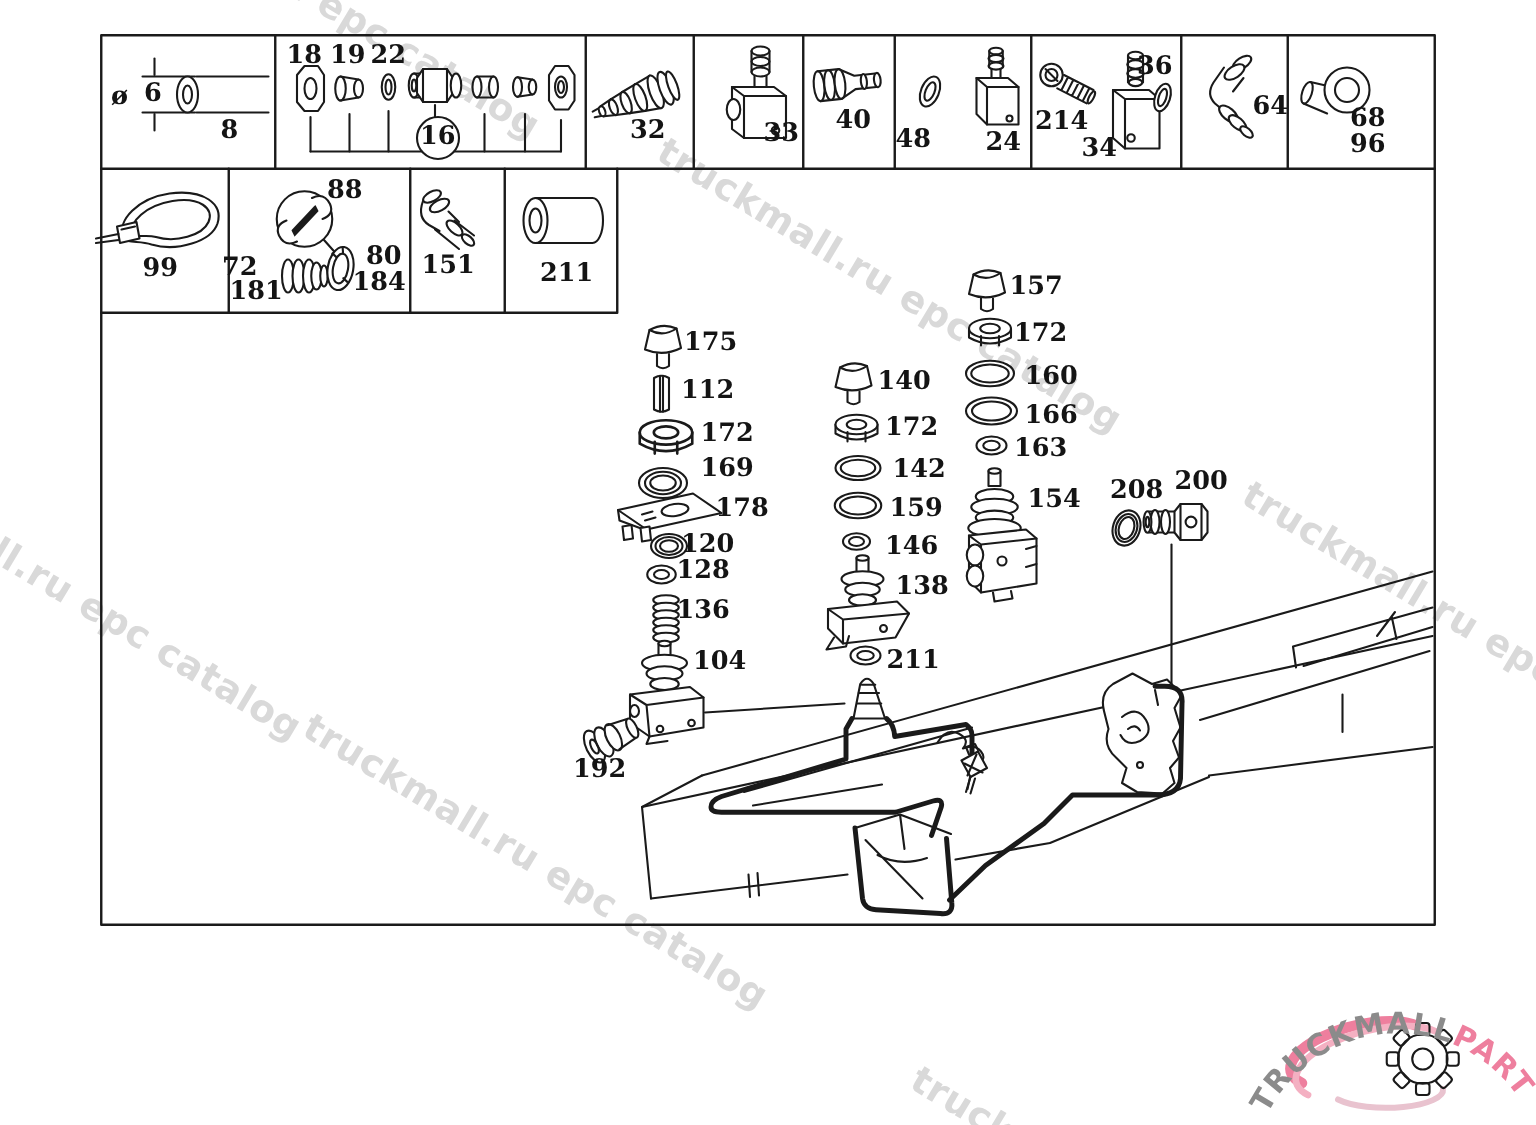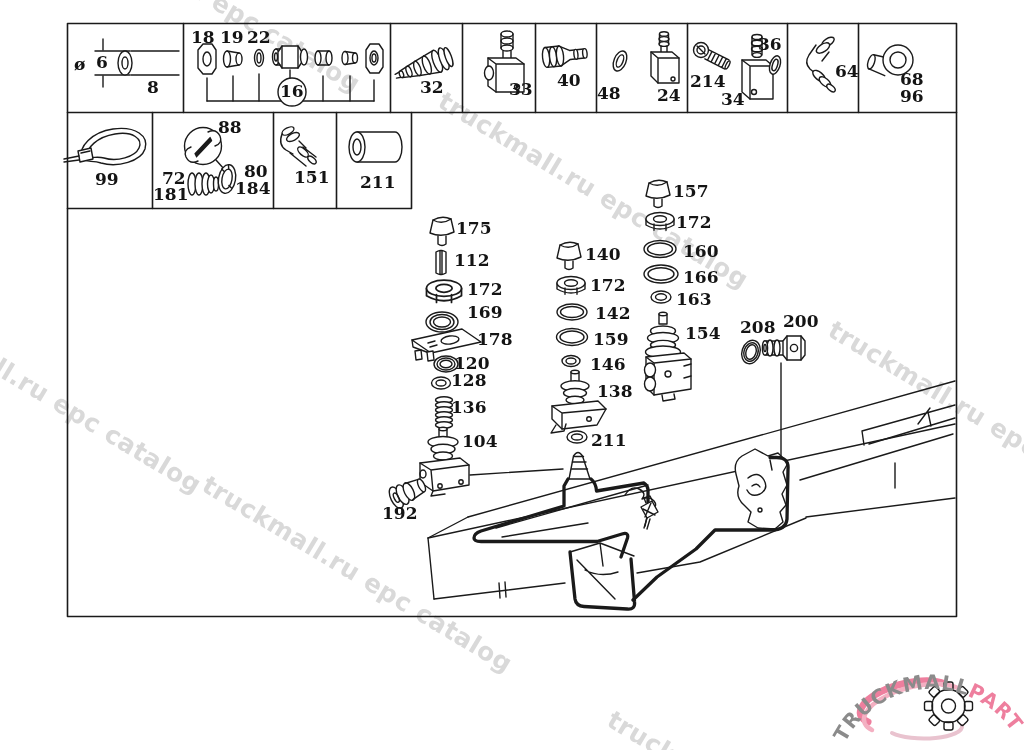--- a/index.html
+++ b/index.html
@@ -449,26 +449,26 @@
   <span class="lbl" style="left:557px;top:70px">40</span>
   <span class="lbl" style="left:597px;top:83px">48</span>
   <span class="lbl" style="left:657px;top:85px">24</span>
   <span class="lbl" style="left:690px;top:71px">214</span>
   <span class="lbl" style="left:721px;top:89px">34</span>
   <span class="lbl" style="left:758px;top:34px">36</span>
   <span class="lbl" style="left:835px;top:61px">64</span>
   <span class="lbl" style="left:900px;top:69px">68</span>
   <span class="lbl" style="left:900px;top:86px">96</span>
   <span class="lbl" style="left:95px;top:169px">99</span>
-  <span class="lbl" style="left:162px;top:168px">72</span>
+  <span class="lbl" style="left:148px;top:168px">72</span>
   <span class="lbl" style="left:153px;top:184px">181</span>
   <span class="lbl" style="left:218px;top:117px">88</span>
   <span class="lbl" style="left:244px;top:161px">80</span>
   <span class="lbl" style="left:235px;top:178px">184</span>
-  <span class="lbl" style="left:294px;top:167px">151</span>
+  <span class="lbl" style="left:281px;top:167px">151</span>
   <span class="lbl" style="left:360px;top:172px">211</span>
 
   <span class="lbl" style="left:456px;top:218px">175</span>
   <span class="lbl" style="left:454px;top:250px">112</span>
   <span class="lbl" style="left:467px;top:279px">172</span>
   <span class="lbl" style="left:467px;top:302px">169</span>
   <span class="lbl" style="left:477px;top:329px">178</span>
   <span class="lbl" style="left:454px;top:353px">120</span>
   <span class="lbl" style="left:451px;top:370px">128</span>
   <span class="lbl" style="left:451px;top:397px">136</span>

